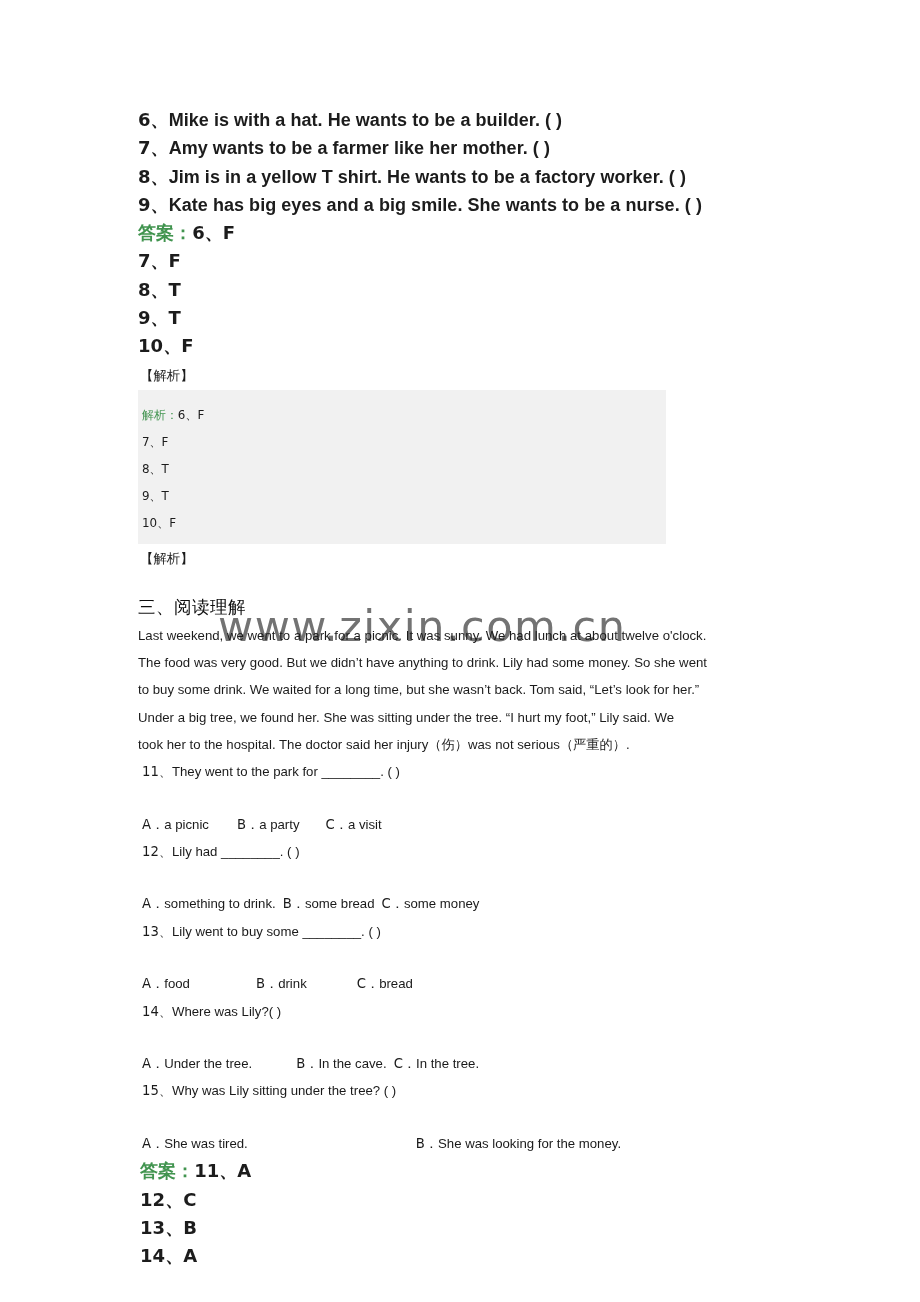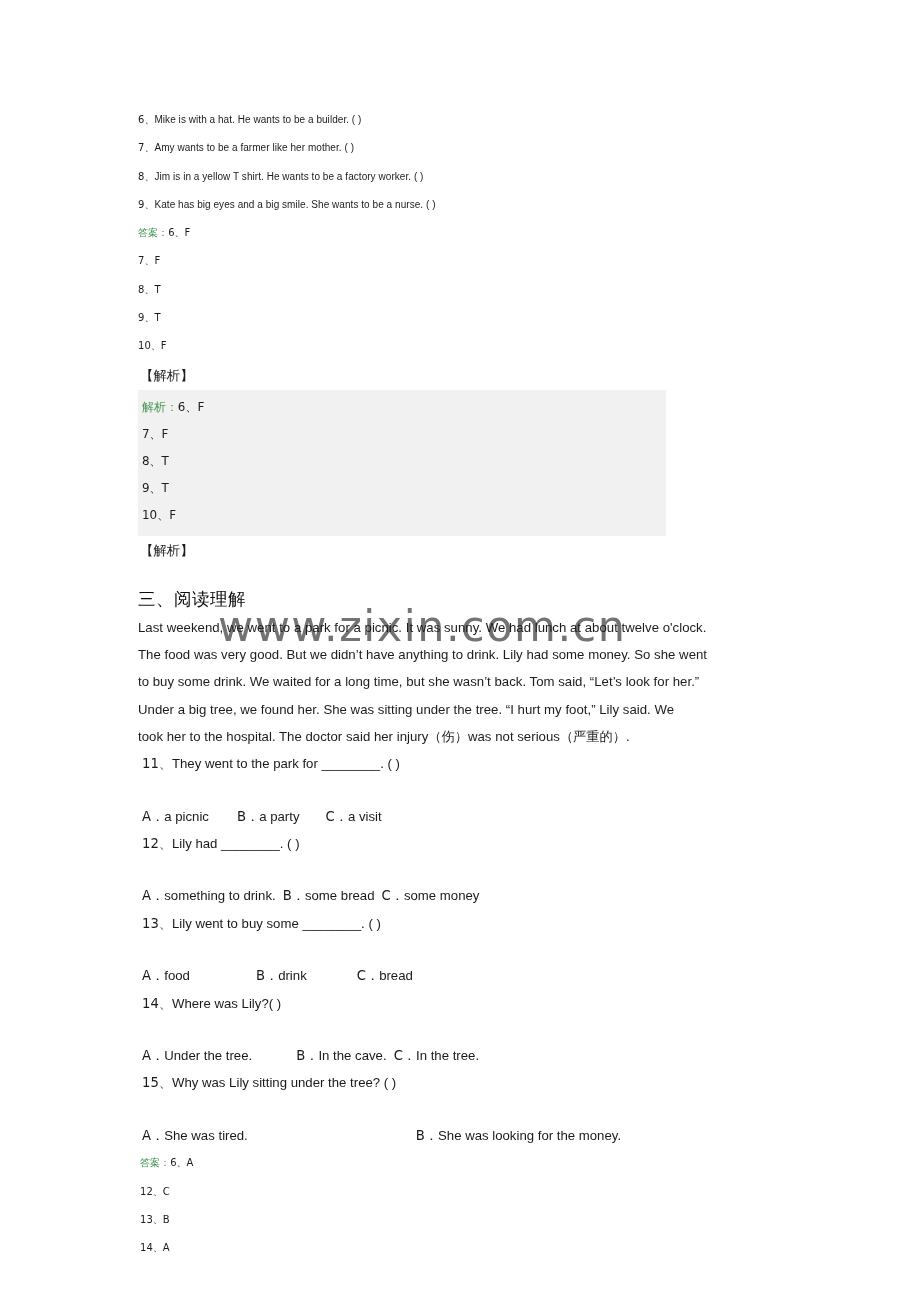--- a/index.html
+++ b/index.html
@@ -41,25 +41,26 @@
   
   .content {
     position: absolute;
     left: 138px;
     top: 106px;
     width: 650px;
     z-index: 2;
   }
 
   .line {
-    font-size: 10px;
+    font-size: 18px;
     line-height: 28.3px;
     color: #1c1c1c;
     white-space: nowrap;
     letter-spacing: 0.05px;
+    font-weight: bold;
   }
 
   .cn { font-family: "DejaVu Sans", "Liberation Sans", sans-serif; }
 
   .answer-label {
     color: #41944f;
     font-family: "DejaVu Sans", "Liberation Sans", sans-serif;
   }
 
   
@@ -69,21 +70,21 @@
     font-family: "DejaVu Serif", serif;
     color: #1c1c1c;
     padding-left: 2px;
   }
 
   
   .shaded {
     background: #f1f1f1;
     width: 528px;
     margin-left: 0px;
-    padding: 4px 0 6px 4px;
+    padding: 12px 0 6px 4px;
   }
   .shaded .sline {
     font-size: 11.9px;
     line-height: 27.2px;
     color: #1c1c1c;
     white-space: nowrap;
     letter-spacing: 0.05px;
   }
   .shaded .sline .answer-label { color: #41944f; }
 
@@ -228,21 +229,21 @@
       <div class="q-line">
         <span class="cn">15、</span><span>Why was Lily sitting under the tree? (  )</span>
       </div>
       <div class="o-line">
         <span class="cn">A．</span><span>She was tired.</span><span class="gap-wide"></span><span class="cn">B．</span><span>She was looking for the money.</span>
       </div>
     </div>
 
     <div class="final-answers">
       <div class="line">
-        <span class="answer-label">答案：</span><span class="cn">6、A</span>
+        <span class="answer-label">答案：</span><span class="cn">11、A</span>
       </div>
       <div class="line cn">12、C</div>
       <div class="line cn">13、B</div>
       <div class="line cn">14、A</div>
     </div>
 
   </div>
 </div>
 
 </body></html>

